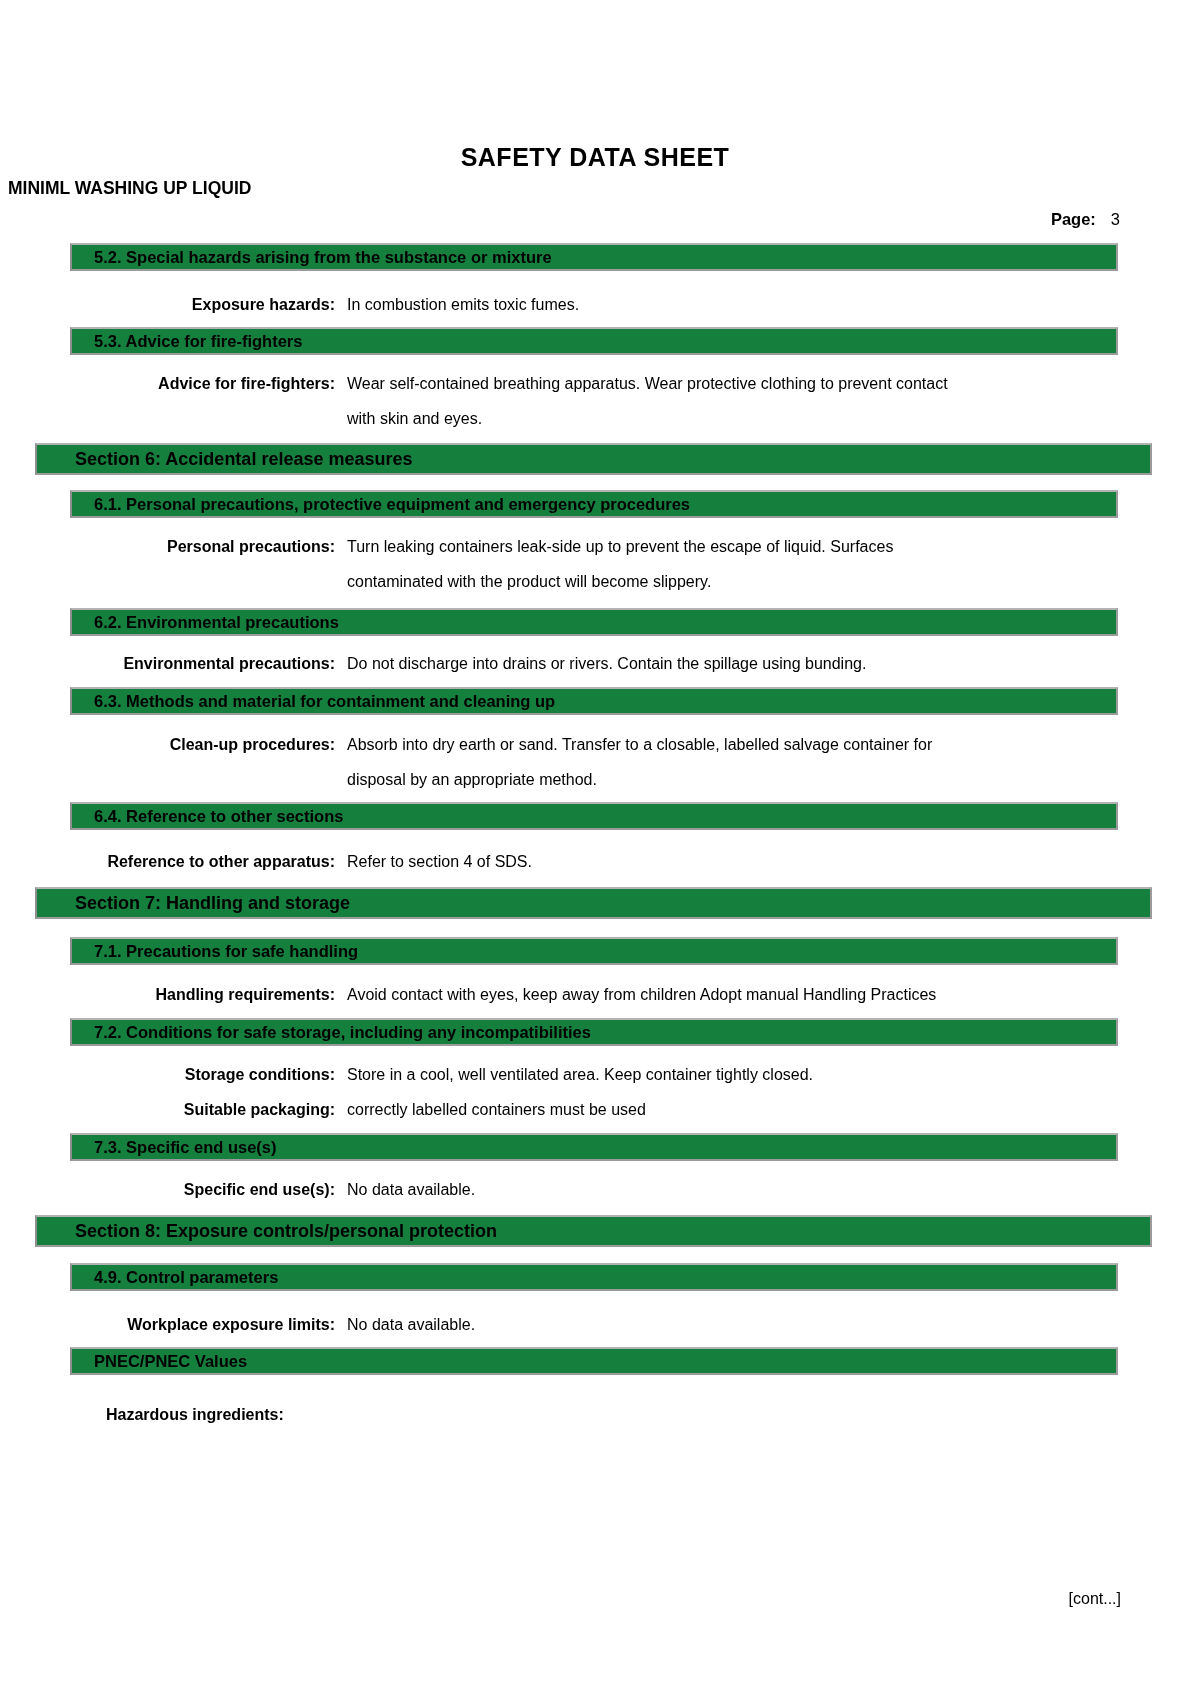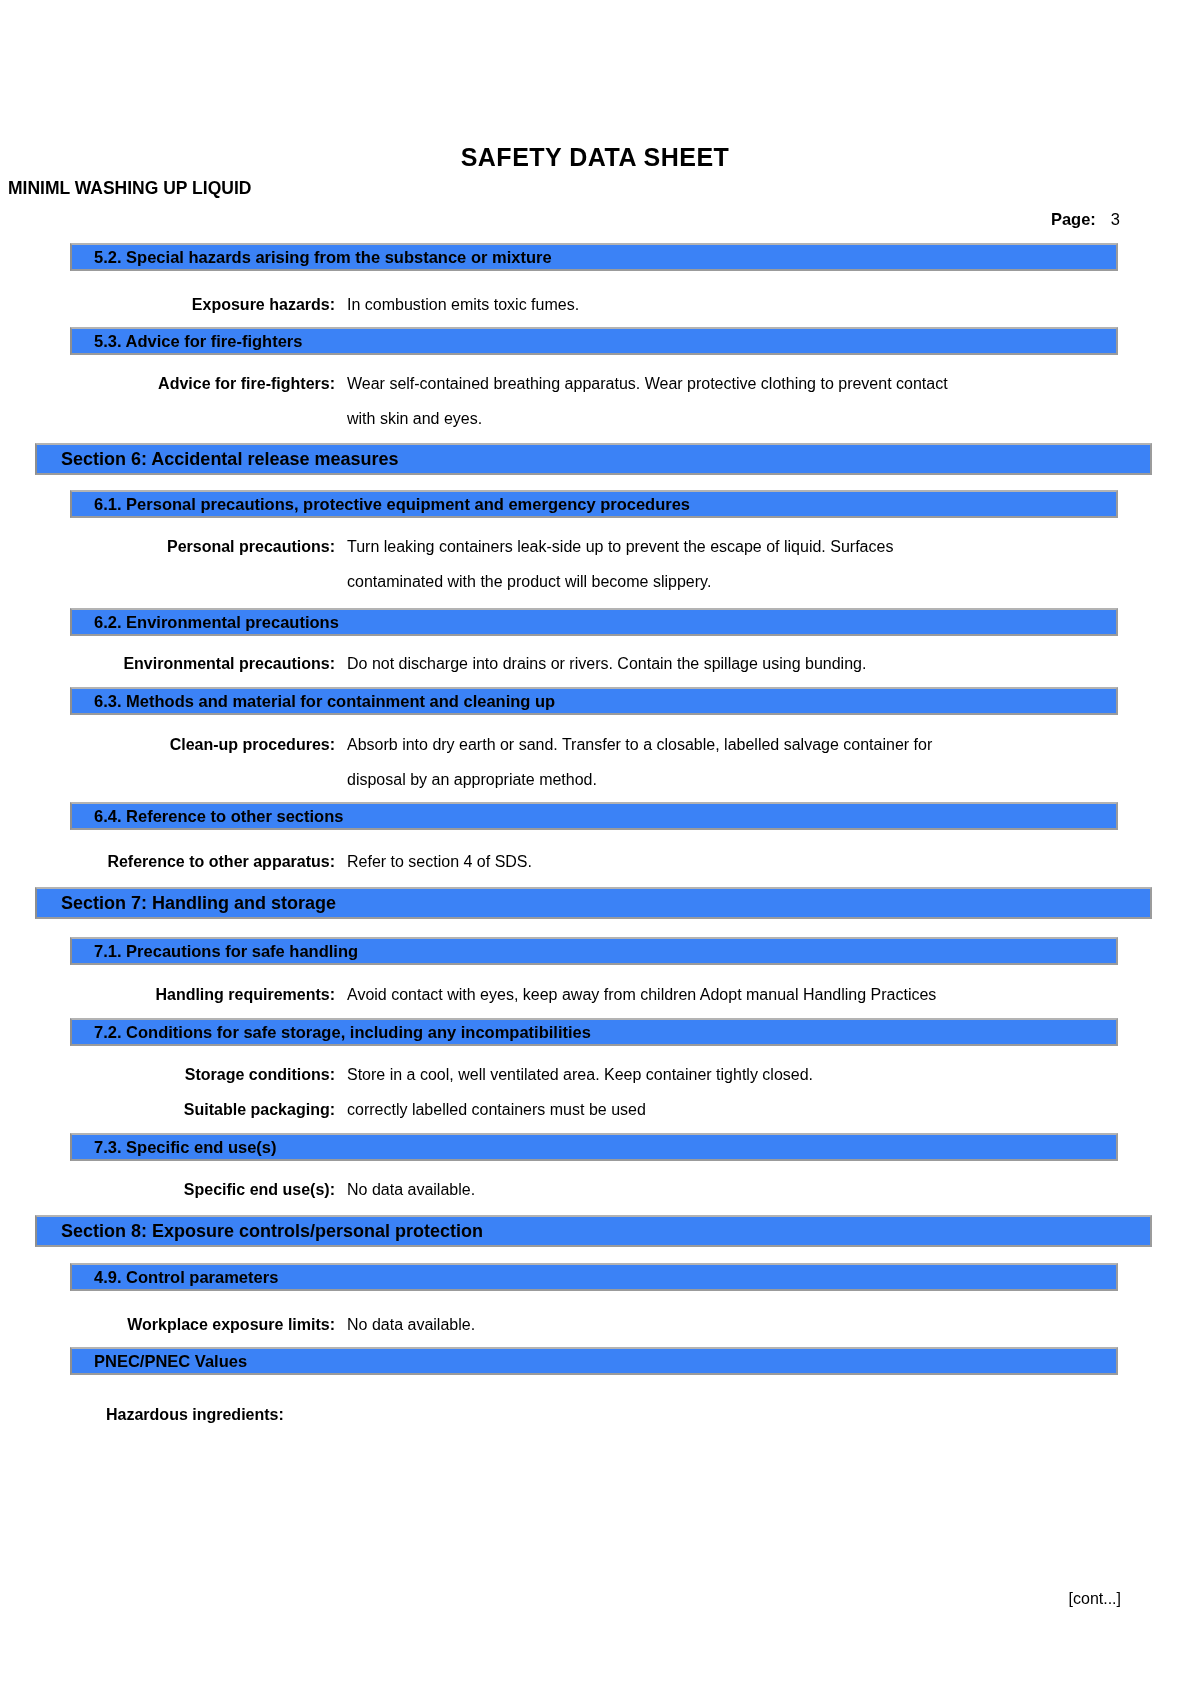--- a/index.html
+++ b/index.html
@@ -23,30 +23,30 @@
   }
   .page-num-row {
     position: absolute; top: 209px; right: 70px;
     display: flex; gap: 15px; align-items: baseline;
     font-size: 16.5px; line-height: 20px;
   }
   .page-num-row .plabel { font-weight: 700; }
   .bar {
     position: absolute; left: 70px; width: 1048px; height: 28px;
     box-sizing: border-box;
-    background: #3b82f6;
+    background: #15803d;
     border: 2px solid;
     border-color: #b3b3b3 #9b9b9b #9b9b9b #8f8f8f;
     font-size: 16.5px; font-weight: 700; line-height: 24px;
     padding-left: 22px;
     white-space: nowrap; overflow: hidden;
   }
   .bar.main {
     left: 35px; width: 1117px; height: 32px;
-    font-size: 18px; line-height: 28px; padding-left: 24px;
+    font-size: 18px; line-height: 28px; padding-left: 38px;
   }
   .row { position: absolute; left: 0; width: 1190px; font-size: 16px; line-height: 35px; }
   .row .lab {
     position: absolute; left: 35px; top: 0; width: 300px;
     text-align: right; font-weight: 700; white-space: nowrap;
   }
   .row .val {
     position: absolute; left: 347px; top: 0; width: 780px;
     white-space: pre-line;
   }

